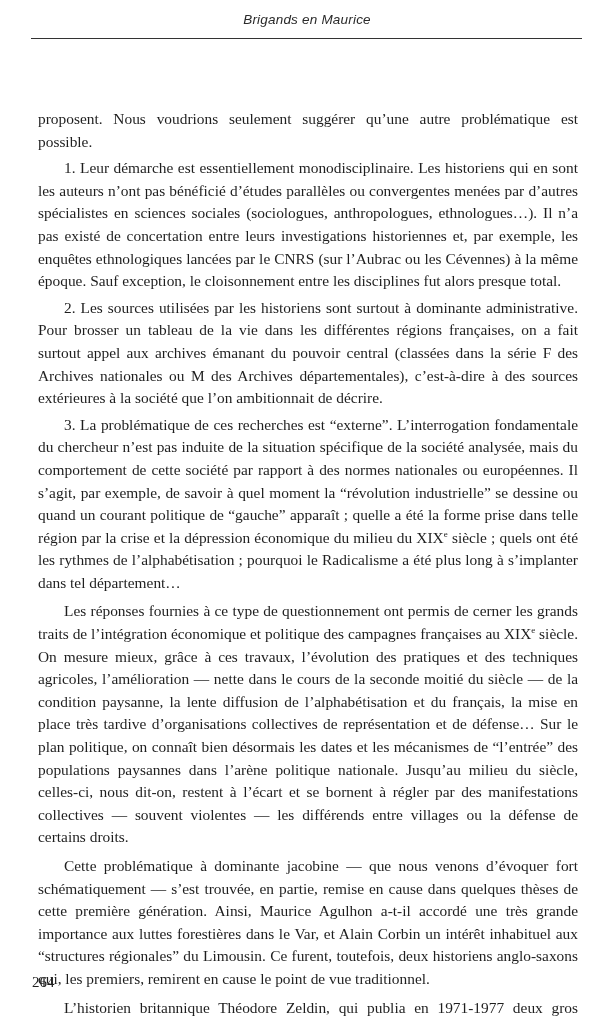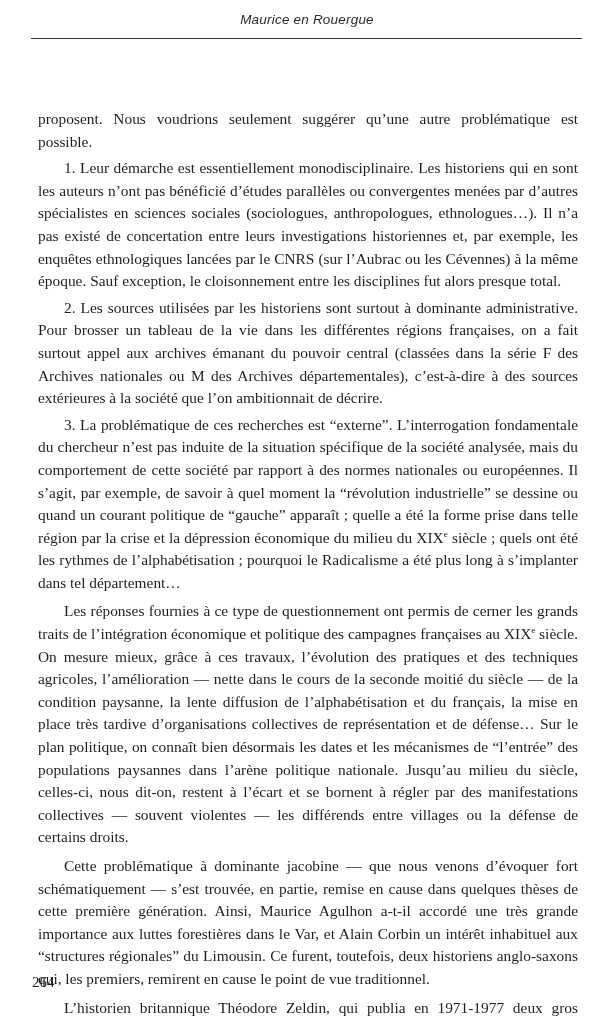--- a/index.html
+++ b/index.html
@@ -69,21 +69,21 @@
       left: 32px;
       font-family: "Liberation Serif", "DejaVu Serif", serif;
       font-size: 15px;
       color: #1e1e1e;
     }
   </style>
 </head>
 <body>
 
 <header>
-  <div class="running-head">Maurice en Rouergue</div>
+  <div class="running-head">Brigands en Maurice</div>
   <div class="head-rule"></div>
 </header>
 
 <main class="body-text">
   <p class="no-indent">proposent. Nous voudrions seulement suggérer qu’une autre problématique est possible.</p>
   <p>1. Leur démarche est essentiellement monodisciplinaire. Les historiens qui en sont les auteurs n’ont pas bénéficié d’études parallèles ou convergentes menées par d’autres spécialistes en sciences sociales (sociologues, anthropologues, ethnologues…). Il n’a pas existé de concertation entre leurs investigations historiennes et, par exemple, les enquêtes ethnologiques lancées par le CNRS (sur l’Aubrac ou les Cévennes) à la même époque. Sauf exception, le cloisonnement entre les disciplines fut alors presque total.</p>
   <p>2. Les sources utilisées par les historiens sont surtout à dominante administrative. Pour brosser un tableau de la vie dans les différentes régions françaises, on a fait surtout appel aux archives émanant du pouvoir central (classées dans la série F des Archives nationales ou M des Archives départementales), c’est-à-dire à des sources extérieures à la société que l’on ambitionnait de décrire.</p>
   <p><span>3. La problématique de ces recherches est “externe”. L’interrogation fondamentale du chercheur n’est pas induite de la situation spécifique de la société analysée, mais du comportement de cette société par rapport à des normes nationales ou européennes. Il s’agit, par exemple, de savoir à quel moment la “révolution industrielle” se dessine ou quand un courant politique de “gauche” apparaît ; quelle a été la forme prise dans telle région par la crise et la dépression économique du milieu du XIX</span><span class="sup">e</span><span> siècle ; quels ont été les rythmes de l’alphabétisation ; pourquoi le Radicalisme a été plus long à s’implanter dans tel département…</span></p>
   <p class="spaced"><span>Les réponses fournies à ce type de questionnement ont permis de cerner les grands traits de l’intégration économique et politique des campagnes françaises au XIX</span><span class="sup">e</span><span> siècle. On mesure mieux, grâce à ces travaux, l’évolution des pratiques et des techniques agricoles, l’amélioration — nette dans le cours de la seconde moitié du siècle — de la condition paysanne, la lente diffusion de l’alphabétisation et du français, la mise en place très tardive d’organisations collectives de représentation et de défense… Sur le plan politique, on connaît bien désormais les dates et les mécanismes de “l’entrée” des populations paysannes dans l’arène politique nationale. Jusqu’au milieu du siècle, celles-ci, nous dit-on, restent à l’écart et se bornent à régler par des manifestations collectives — souvent violentes — les différends entre villages ou la défense de certains droits.</span></p>
   <p class="spaced">Cette problématique à dominante jacobine — que nous venons d’évoquer fort schématiquement — s’est trouvée, en partie, remise en cause dans quelques thèses de cette première génération. Ainsi, Maurice Agulhon a-t-il accordé une très grande importance aux luttes forestières dans le Var, et Alain Corbin un intérêt inhabituel aux “structures régionales” du Limousin. Ce furent, toutefois, deux historiens anglo-saxons qui, les premiers, remirent en cause le point de vue traditionnel.</p>

